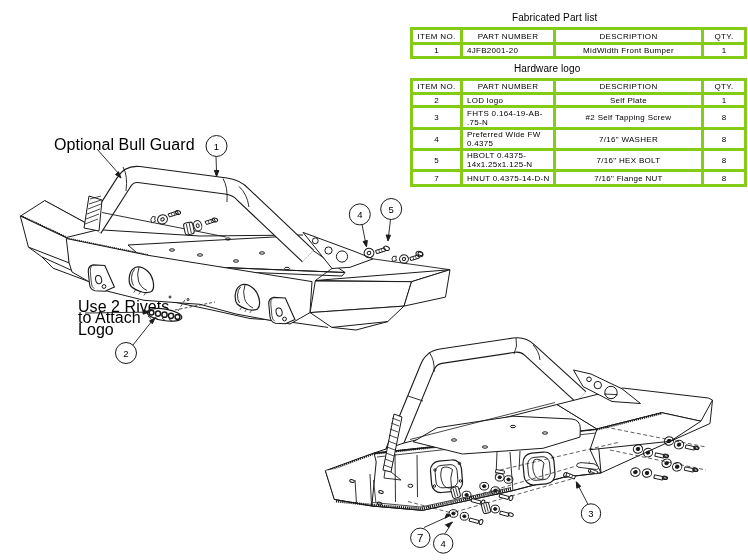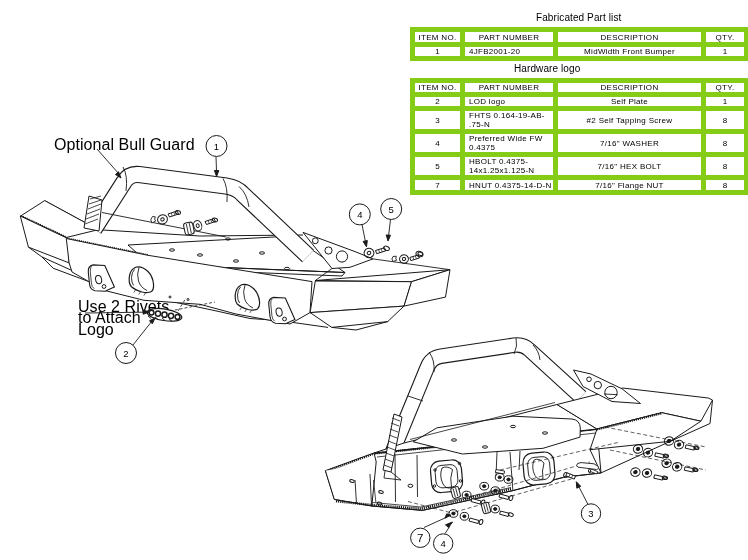--- a/index.html
+++ b/index.html
@@ -1,27 +1,27 @@
 <!DOCTYPE html>
 <html><head>
 <meta charset="utf-8">
 <style>
 html,body{margin:0;padding:0;background:#fff;width:748px;height:560px;overflow:hidden;}
 body{font-family:"Liberation Sans",sans-serif;color:#000;position:relative;}
 .ttl{position:absolute;font-size:10px;letter-spacing:0.1px;white-space:nowrap;}
 table{border-collapse:collapse;position:absolute;table-layout:fixed;}
-td{border:5px solid #84cc16;font-size:8px;letter-spacing:0.3px;padding:0;overflow:hidden;vertical-align:middle;margin-left:20px;}
+td{border:3px solid #84cc16;font-size:8px;letter-spacing:0.3px;padding:0;overflow:hidden;vertical-align:middle;margin-left:20px;}
 .c{text-align:center;}
 .l{text-align:left;padding-left:4px;line-height:9px;}
 .lbl{position:absolute;font-size:16px;letter-spacing:0.05px;line-height:11.3px;white-space:nowrap;margin-left:48px;}
 svg{position:absolute;left:0;top:0;}
 </style>
 </head>
 <body>
-<div class="ttl" style="left:536px;top:12px;">Fabricated Part list</div>
+<div class="ttl" style="left:512px;top:12px;">Fabricated Part list</div>
 <table style="left:410px;top:27px;width:334px;">
 <colgroup>
       <col style="width:50px">
       <col style="width:93px">
       <col style="width:148px">
       <col style="width:43px">
     </colgroup>
 <tbody>
       <tr style="height:15px;">
         <td class="c">ITEM NO.</td>

